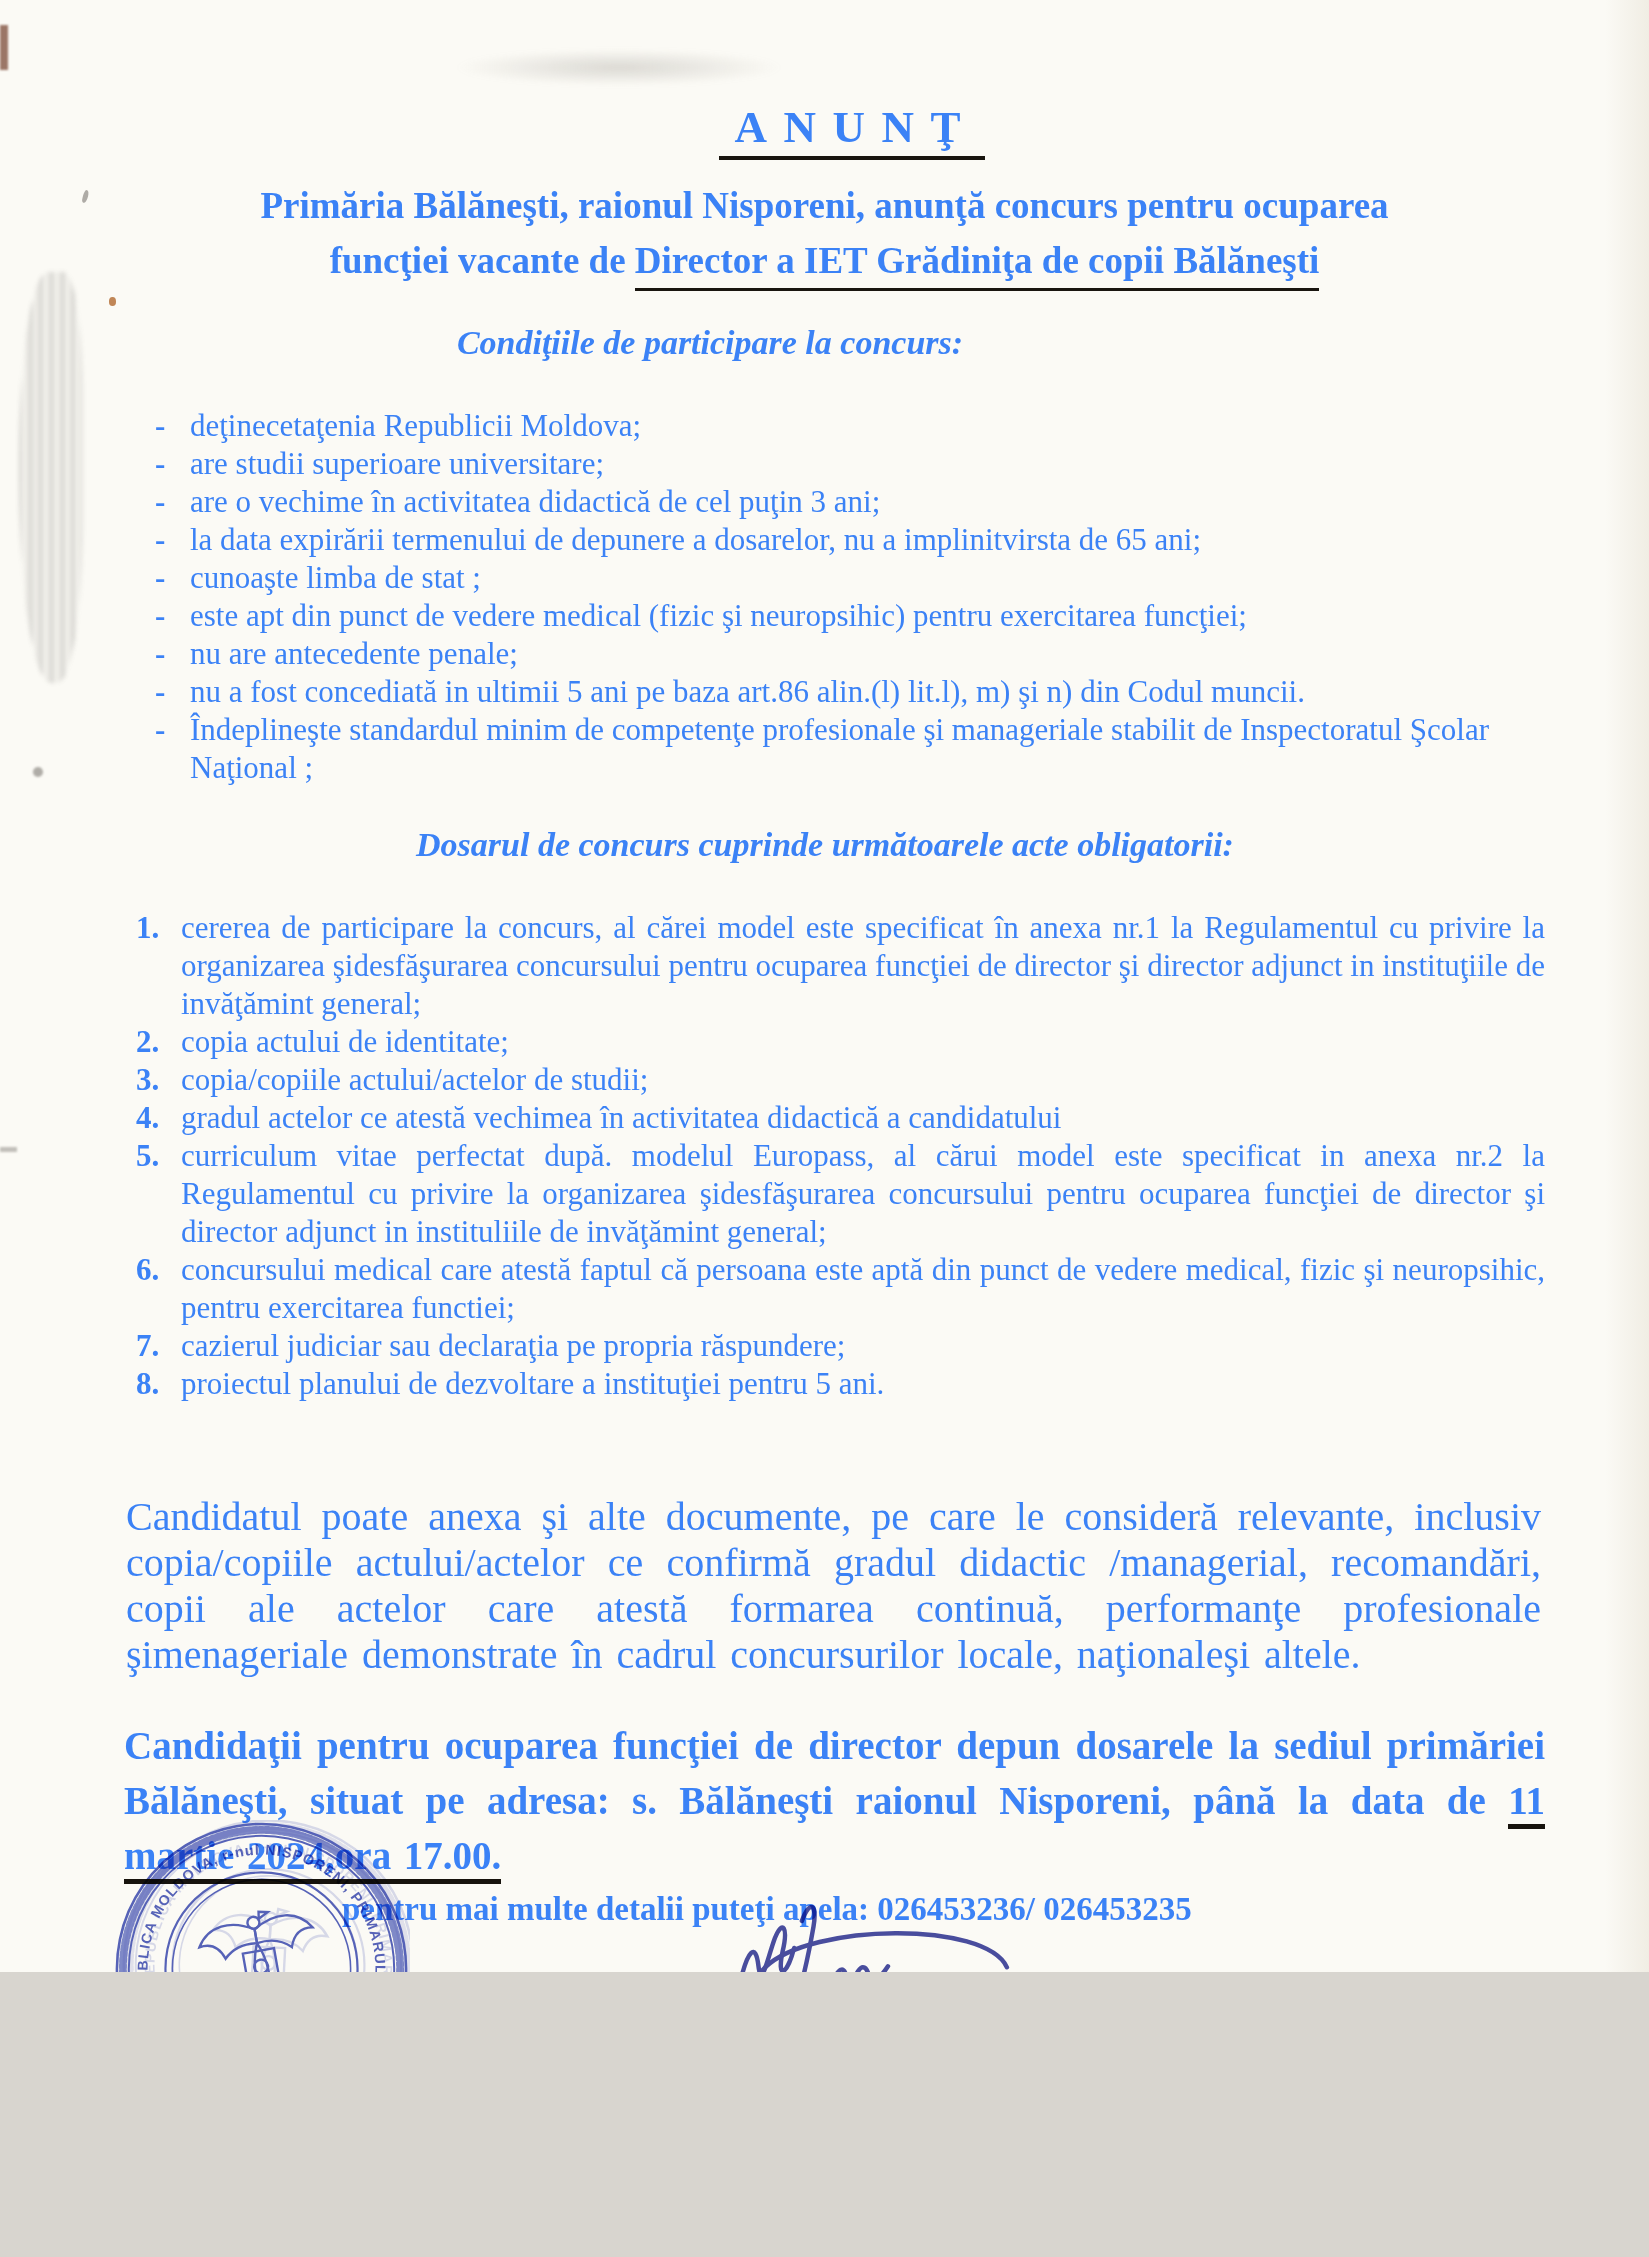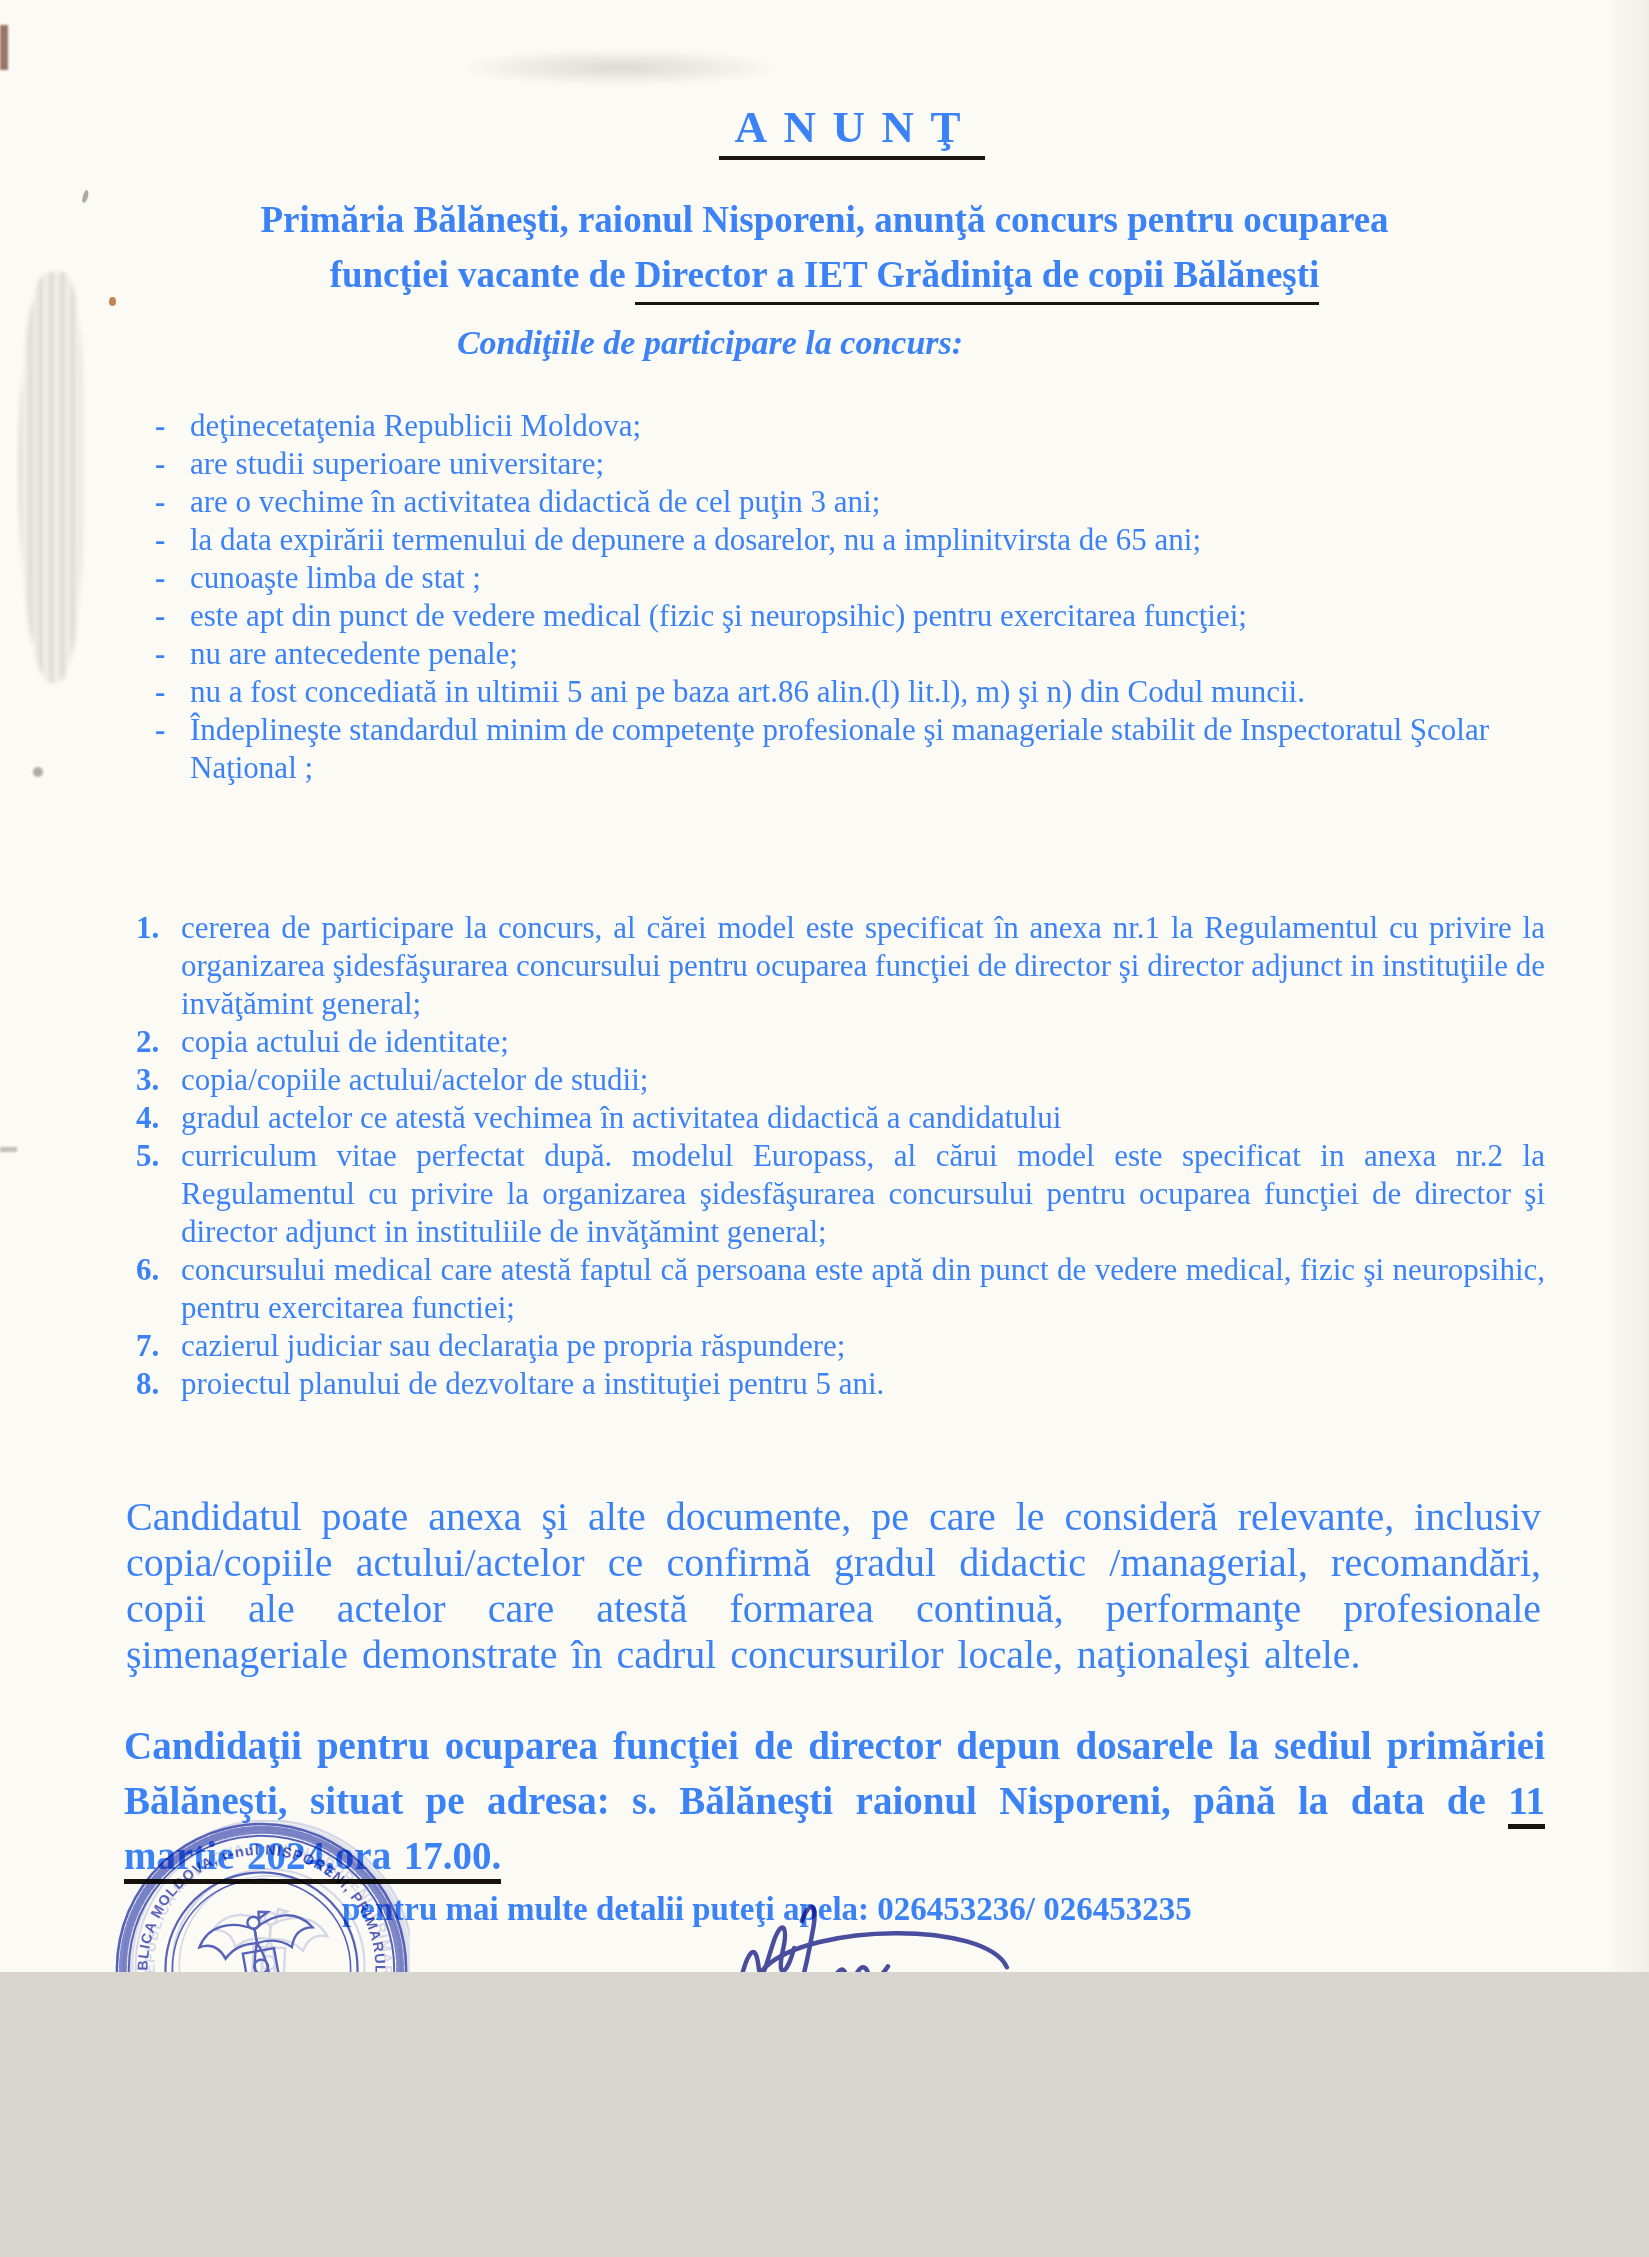--- a/index.html
+++ b/index.html
@@ -8,21 +8,21 @@
     background:#fbfaf5;
     font-family:"Liberation Serif", serif;
     color:#3b82f6;
   }
   
   .title-wrap{position:absolute;top:101px;left:0;width:1650px;text-align:center;transform:translateX(27px);}
   .title-text{
     display:inline-block;font-weight:bold;font-size:45px;letter-spacing:16.5px;
     padding:0 7.8px 2.9px 15.5px;border-bottom:4.9px solid #19150f;
   }
-  .intro{position:absolute;top:192px;left:116px;width:1417px;text-align:center;
+  .intro{position:absolute;top:178px;left:116px;width:1417px;text-align:center;
     font-weight:bold;font-size:37px;line-height:55px;}
   .u-thick{border-bottom:3.9px solid #19150f;padding-bottom:7px;margin-top:26px;}
   .cond-heading{position:absolute;top:324px;left:0;width:1650px;text-align:center;
     transform:translateX(-115px);font-weight:bold;font-style:italic;font-size:34px;}
   .bullets{position:absolute;top:407px;left:155px;width:1378px;}
   .brow{display:flex;font-size:31px;line-height:38px;}
   .bdash{width:35px;font-weight:bold;flex:none;}
   .btext{flex:1;}
   .doss-heading{position:absolute;top:826px;left:0;width:1650px;text-align:center;
     font-weight:bold;font-style:italic;font-size:34px;}
@@ -117,20 +117,21 @@
     <div class="brow">
       <span class="bdash">-</span>
       <span class="btext">nu a fost concediată in ultimii 5 ani pe baza art.86 alin.(l) lit.l), m) şi n) din Codul muncii.</span>
     </div>
     <div class="brow">
       <span class="bdash">-</span>
       <span class="btext">Îndeplineşte standardul minim de competenţe profesionale şi manageriale stabilit de Inspectoratul  Şcolar Naţional ;</span>
     </div>
   </div>
 
+  <div class="doss-heading">Dosarul de concurs cuprinde următoarele acte obligatorii:</div>
 
   <div class="dlist">
     <div class="drow">
       <span class="dnum">1.</span>
       <span class="dbody"><span></span><span class="bld">cererea</span><span> de participare la concurs, al cărei model este specificat în anexa nr.1 la Regulamentul cu privire la organizarea şidesfăşurarea concursului pentru ocuparea funcţiei de director şi director adjunct in instituţiile de invăţămint general;</span></span>
     </div>
     <div class="drow">
       <span class="dnum">2.</span>
       <span class="dbody"><span></span><span class="bld">copia actului de identitate</span><span>;</span></span>
     </div>

